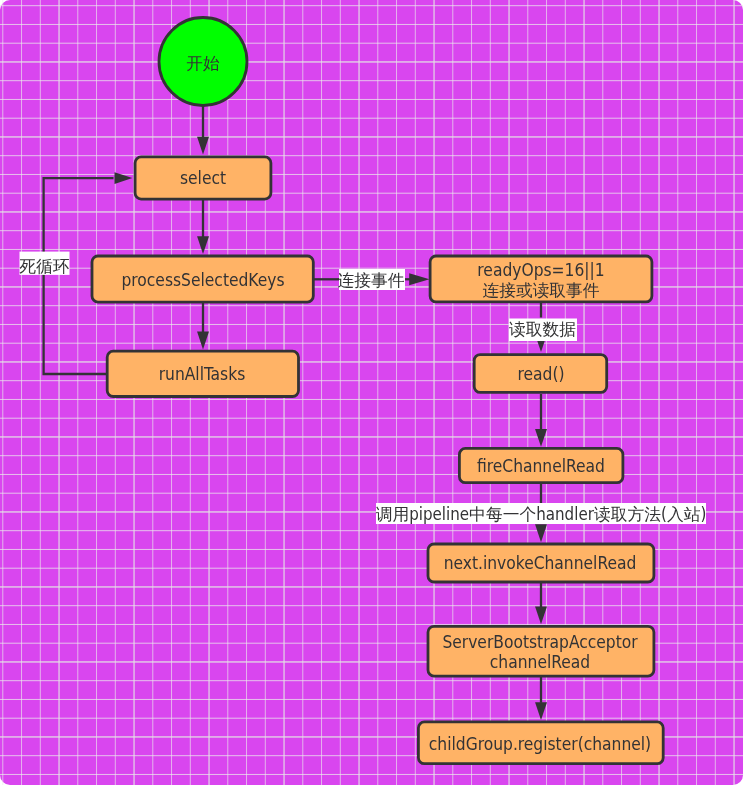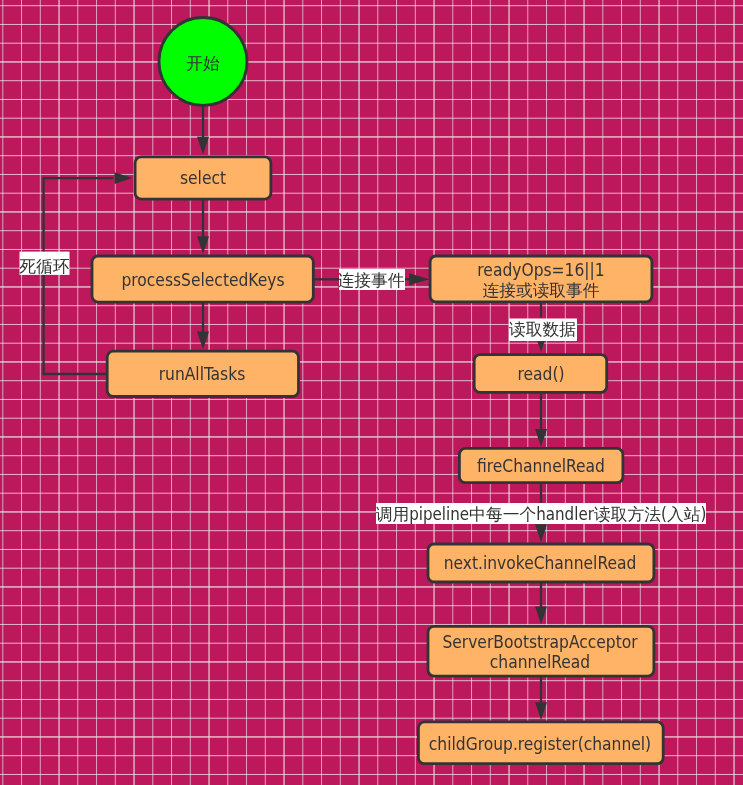--- a/index.html
+++ b/index.html
@@ -1,18 +1,18 @@
 <!DOCTYPE html>
 <html><head>
 <meta charset="utf-8">
 <style>
   html,body{margin:0;padding:0;}
   body{width:743px;height:785px;background:#ffffff;overflow:hidden;
        font-family:"DejaVu Sans Condensed","DejaVu Sans",sans-serif;}
-  #canvas{position:relative;width:743px;height:785px;background:#be185d;}
+  #canvas{position:relative;width:743px;height:785px;background:#d946ef;border-radius:10px;}
   svg{display:block;position:absolute;left:0;top:0;}
   .nodeShape{fill:#ffb366;stroke:#333335;stroke-width:2.8;}
   .startShape{fill:#00ff00;stroke:#333335;stroke-width:2.8;}
   .edge{stroke:#333335;stroke-width:2.3;fill:none;}
   .arrowhead{fill:#333335;stroke:none;}
   .nodeLabel{fill:#333335;font-size:17.25px;text-anchor:middle;
        font-family:"DejaVu Sans Condensed","DejaVu Sans",sans-serif;}
   .cjkLabel{fill:#333335;font-size:16.7px;text-anchor:middle;
        font-family:"DejaVu Sans Condensed","DejaVu Sans",sans-serif;}
   .edgeLabel{fill:#333335;font-size:16.8px;text-anchor:middle;

